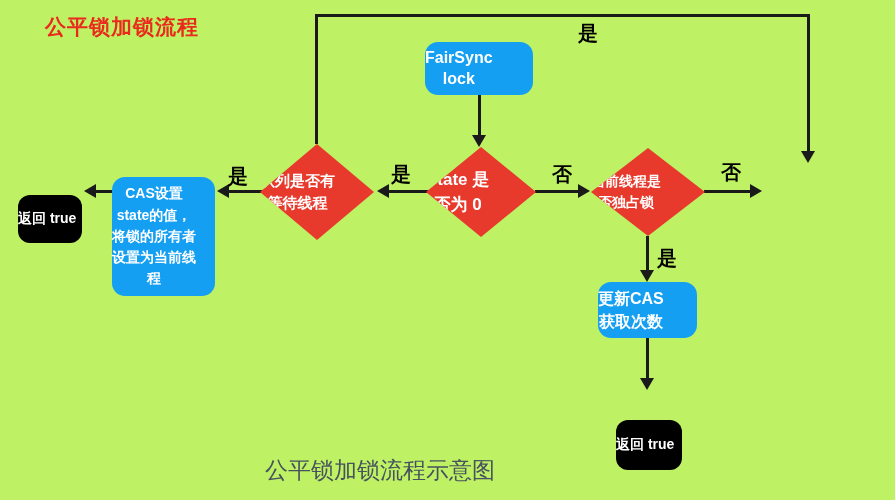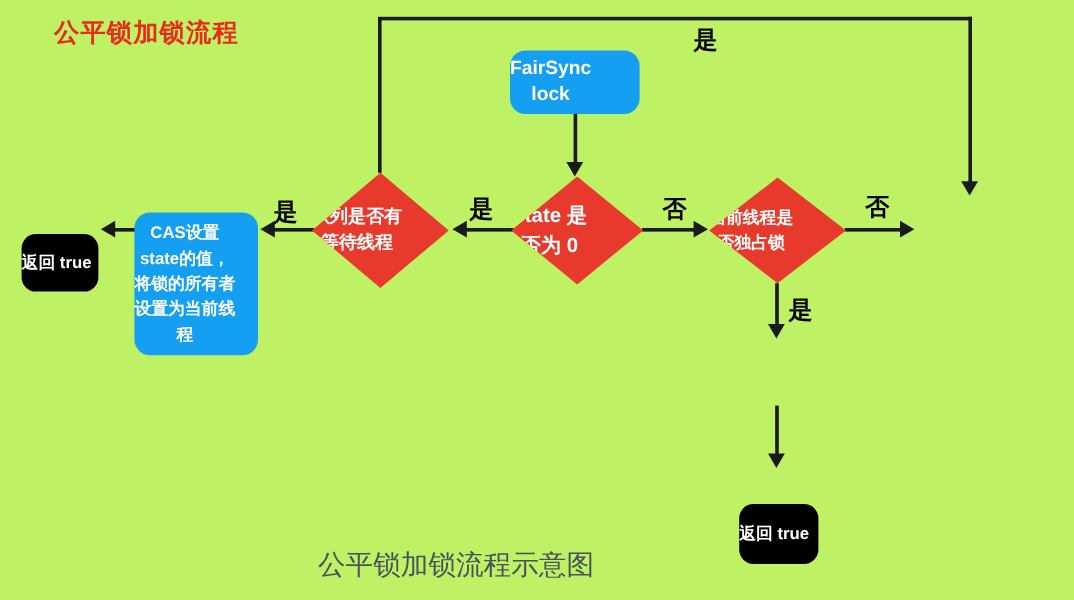--- a/index.html
+++ b/index.html
@@ -149,20 +149,24 @@
     <span class="node-label">State 是
 否为 0</span>
   </div>
 
   <div class="node diamond" id="node-current">
     <span class="node-label">当前线程是
 否独占锁</span>
   </div>
 
 
+  <div class="node blue rounded" id="node-update-cas">
+    <span class="node-label">更新CAS
+获取次数</span>
+  </div>
 
   <div class="node black" id="node-true-bottom">
     <span class="node-label">返回 true</span>
   </div>
 
   <div class="caption">公平锁加锁流程示意图</div>
 
 </div>
 
 </body></html>

